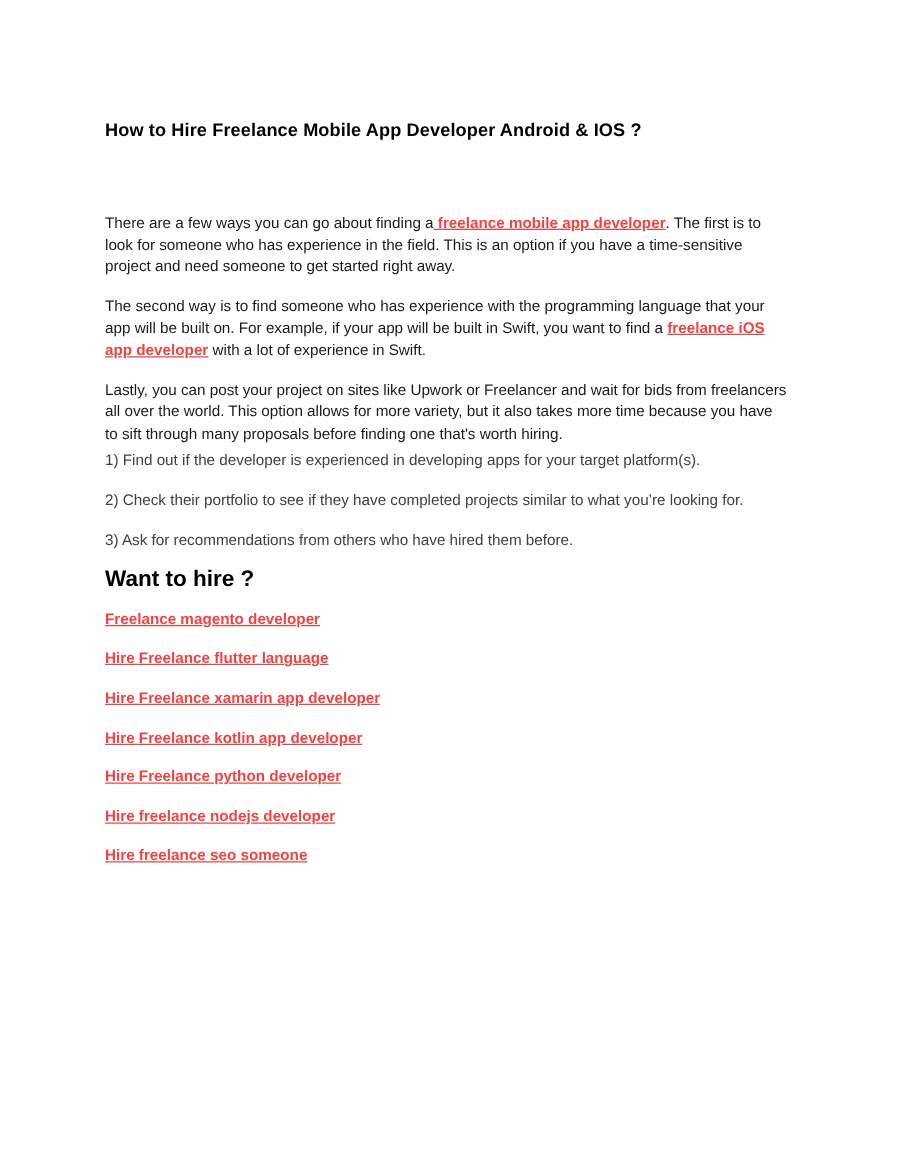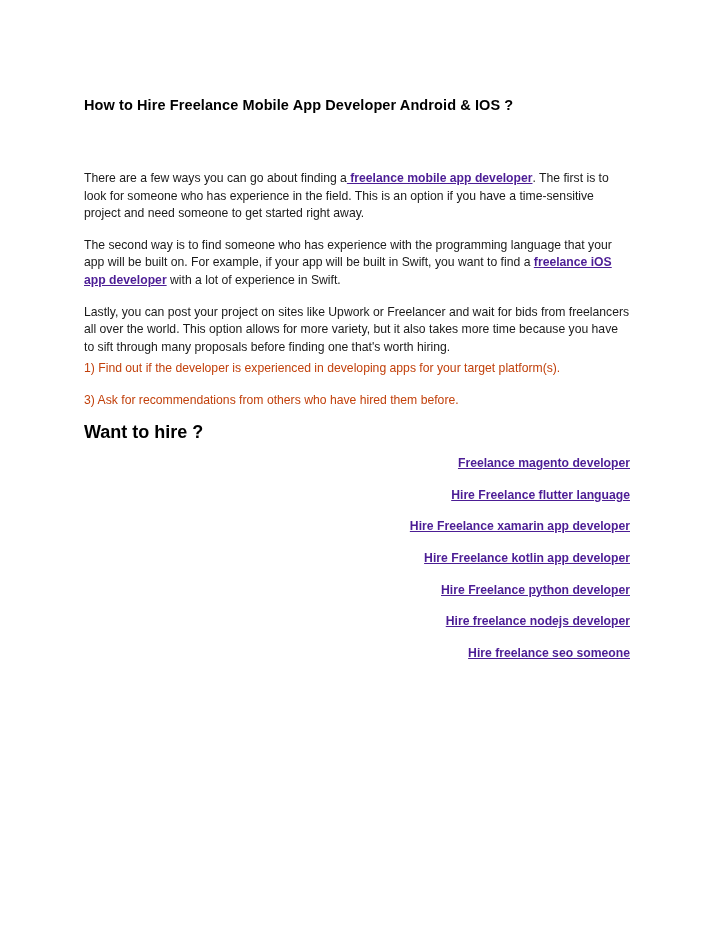--- a/index.html
+++ b/index.html
@@ -45,41 +45,40 @@
     color: #1a1a1a;
     text-align: left;
   }
   p.body-para:last-of-type {
     margin-bottom: 4px;
   }
   .numbered {
     font-size: 12.2px;
     line-height: 17.6px;
     margin: 0 0 14px 0;
-    color: #c2410c;
+    color: #404040;
   }
   .section-head {
     font-size: 18px;
     line-height: 17.6px;
     font-weight: bold;
     margin: 0 0 14px 0;
     color: #000;
   }
   a.doc-link {
-    color: #4c1d95;
+    color: #ef4444;
     font-weight: bold;
     text-decoration: underline;
     text-underline-offset: 1px;
     margin-top: 40px;
   }
   .link-row {
     margin: 0 0 14px 0;
     font-size: 12.2px;
     line-height: 17.6px;
-    text-align: right;
   }
   .link-row:last-child {
     margin-bottom: 0;
   }
 </style>
 </head>
 <body>
 
 <div class="page">
   <div class="content">
@@ -88,20 +87,21 @@
 
     <div class="title-gap"></div>
 
     <p class="body-para"><span>There are a few ways you can go about finding a</span><a class="doc-link" href="#"> freelance mobile app developer</a><span>. The first is to look for someone who has experience in the field. This is an option if you have a time-sensitive project and need someone to get started right away.</span></p>
 
     <p class="body-para"><span>The second way is to find someone who has experience with the programming language that your app will be built on. For example, if your app will be built in Swift, you want to find a </span><a class="doc-link" href="#">freelance iOS app developer</a><span> with a lot of experience in Swift.</span></p>
 
     <p class="body-para">Lastly, you can post your project on sites like Upwork or Freelancer and wait for bids from freelancers all over the world. This option allows for more variety, but it also takes more time because you have to sift through many proposals before finding one that's worth hiring.</p>
 
     <div class="numbered">1) Find out if the developer is experienced in developing apps for your target platform(s).</div>
+    <div class="numbered">2) Check their portfolio to see if they have completed projects similar to what you’re looking for.</div>
     <div class="numbered">3) Ask for recommendations from others who have hired them before.</div>
 
     <div class="section-head">Want to hire ?</div>
 
     <div class="link-row"><a class="doc-link" href="#">Freelance magento developer</a></div>
     <div class="link-row"><a class="doc-link" href="#">Hire Freelance flutter language</a></div>
     <div class="link-row"><a class="doc-link" href="#">Hire Freelance xamarin app developer</a></div>
     <div class="link-row"><a class="doc-link" href="#">Hire Freelance kotlin app developer</a></div>
     <div class="link-row"><a class="doc-link" href="#">Hire Freelance python developer</a></div>
     <div class="link-row"><a class="doc-link" href="#">Hire freelance nodejs developer</a></div>

